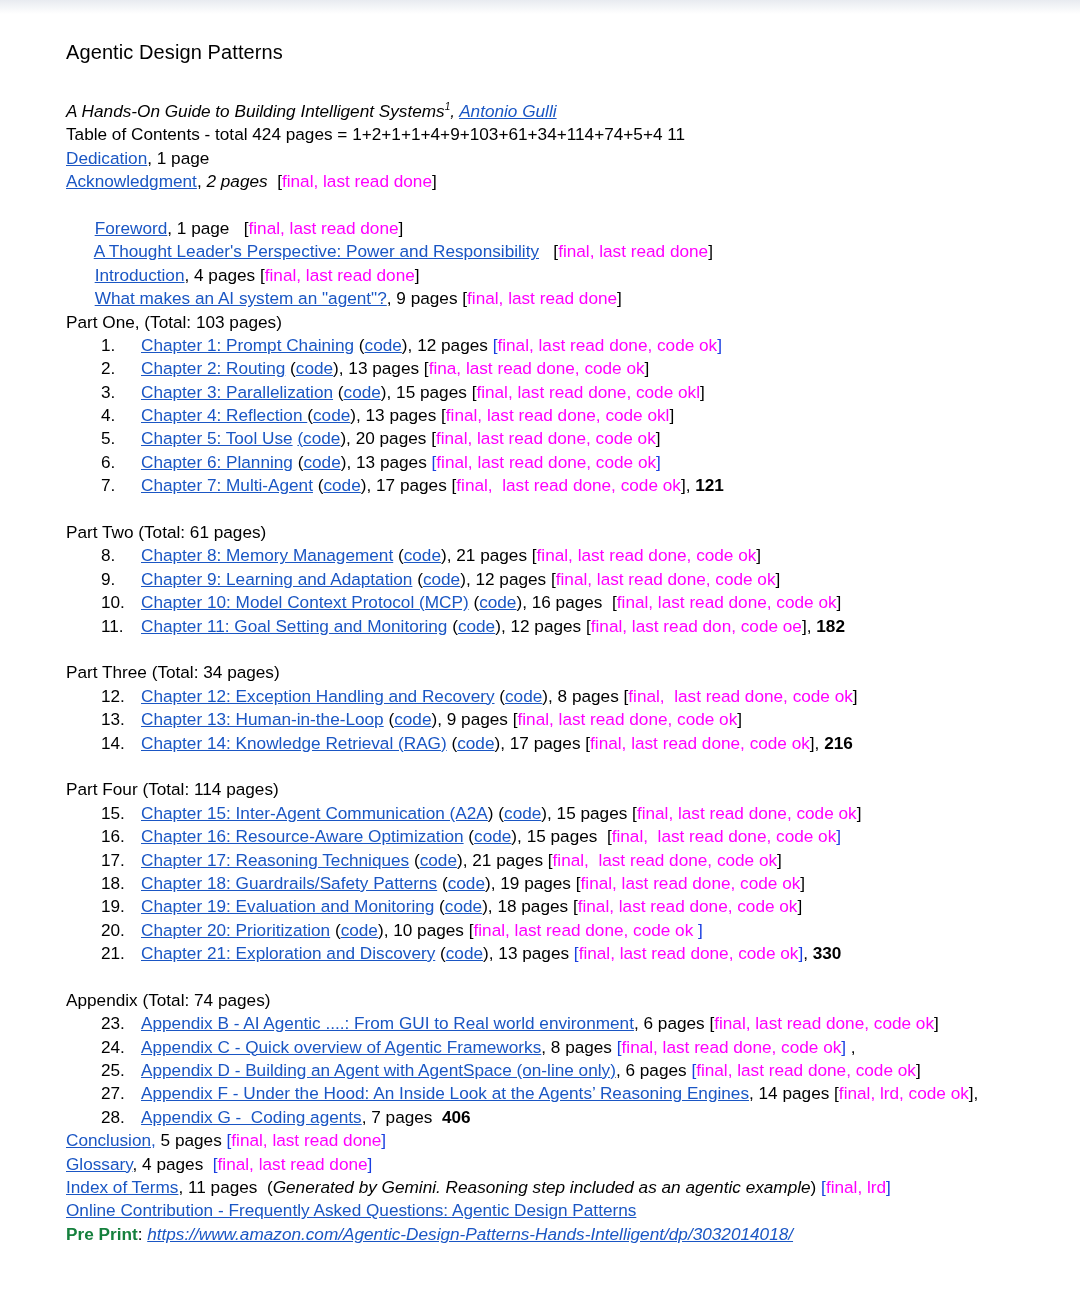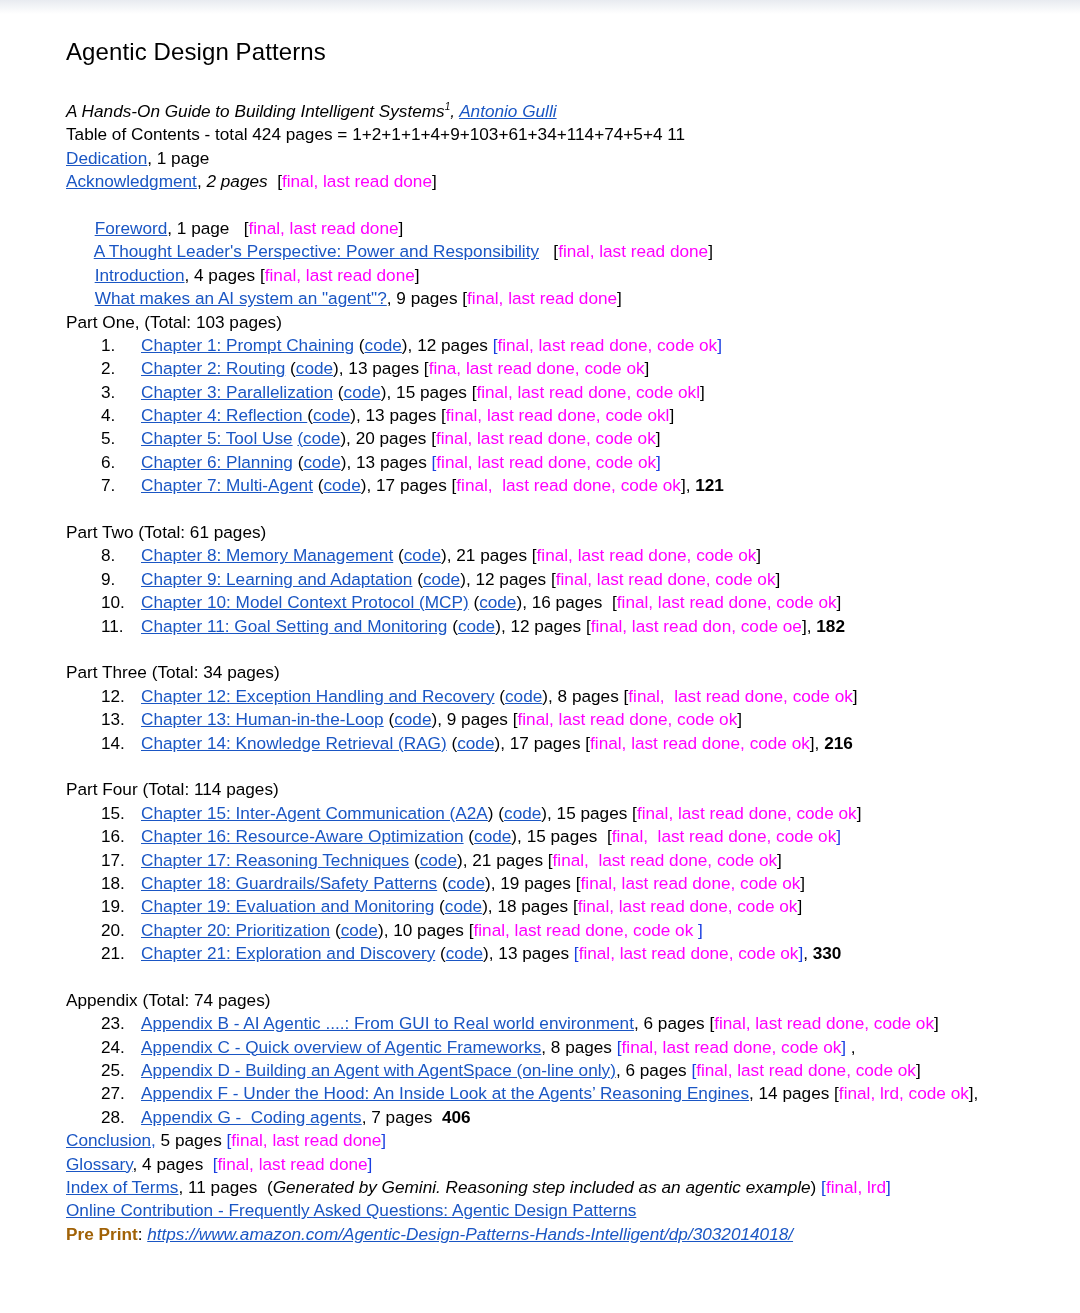--- a/index.html
+++ b/index.html
@@ -1,34 +1,34 @@
 <!DOCTYPE html>
 <html><head>
 <meta charset="utf-8">
 <style>
   html, body { margin: 0; padding: 0; background: #ffffff; }
   body { width: 1080px; height: 1313px; overflow: hidden; position: relative;
          font-family: "Liberation Sans", sans-serif; color: #000; }
   .topbar { position: absolute; left: 0; top: 0; width: 1080px; height: 14px;
             background: linear-gradient(#e8ebf0, #ffffff); }
   .page { position: absolute; left: 66px; top: 30px; width: 1000px; }
-  h1 { font-weight: normal; font-size: 24px; margin: 0; line-height: 44px; letter-spacing: 0.1px; }
+  h1 { font-weight: normal; font-size: 20px; margin: 0; line-height: 44px; letter-spacing: 0.1px; }
   .lines { margin-top: 26px; font-size: 17.2px; }
   .ln { height: 23.4px; line-height: 23.4px; white-space: nowrap; }
   .gap { height: 23.4px; }
   a, .lnk { color: #1a56c4; text-decoration: underline; cursor: pointer; }
   .status { color: #ff00ff; }
   .br-blk { color: #000; }
   .br-blu { color: #1a3fe0; }
   .it { font-style: italic; }
   .b { font-weight: bold; }
   .num { display: inline-block; width: 75px; text-align: right; padding-right: 0px; box-sizing: border-box; }
   .numtxt { display: inline-block; width: 40px; text-align: left; }
   .sup { font-size: 10px; vertical-align: super; line-height: 0; }
-  .pre { color: #a16207; font-weight: bold; }
+  .pre { color: #15803d; font-weight: bold; }
   .pre-url { color: #1a56c4; text-decoration: underline; font-style: italic; }
 </style>
 </head>
 <body>
 
 <div class="topbar"></div>
 
 <div class="page">
   <h1>Agentic Design Patterns</h1>
 

